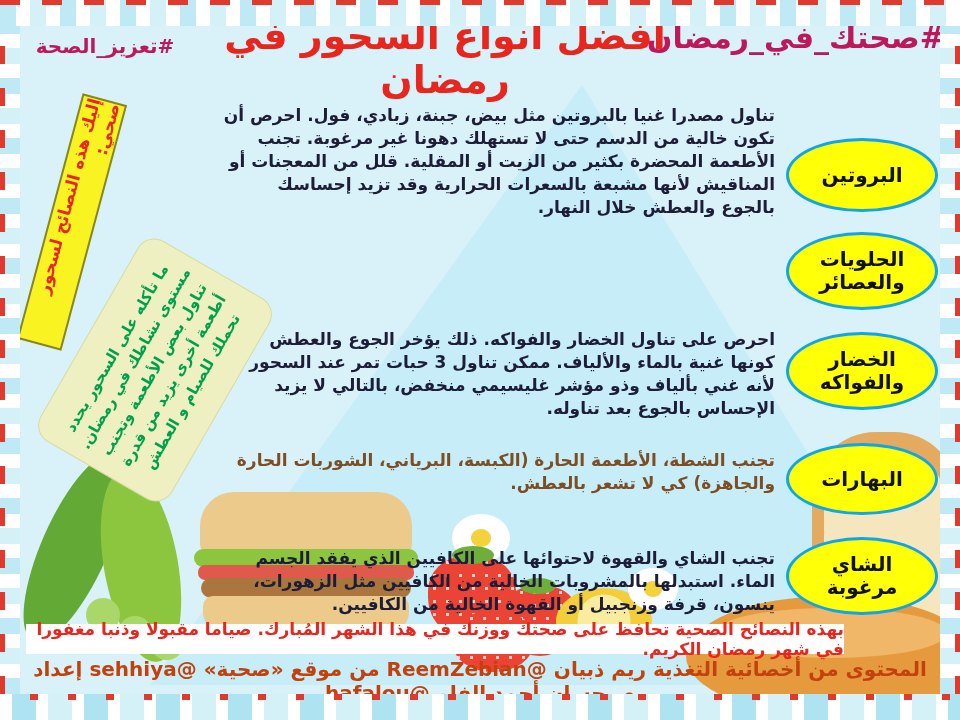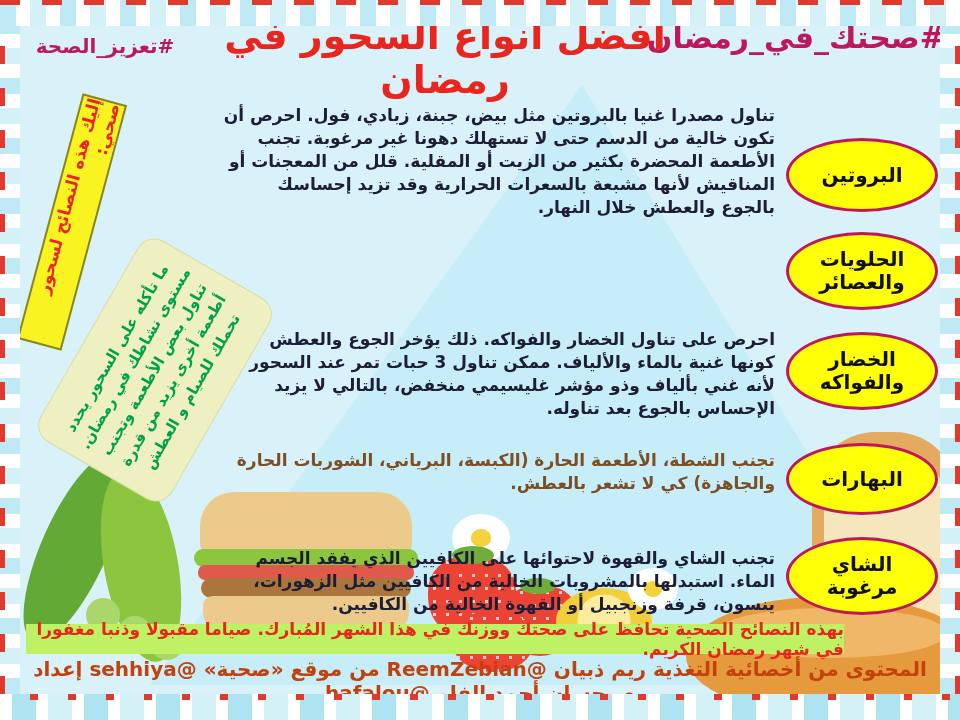--- a/index.html
+++ b/index.html
@@ -53,30 +53,30 @@
   .tone-olive{color:#7c6700;}
   .tone-brown{color:#7d4e24;}
   .p1{top:104px;}
   .p2{top:236px;left:238px;width:537px;}
   .p3{top:328px;}
   .p4{top:449px;}
   .p5{top:533px;margin-top:14px;}
 
   
   .oval{position:absolute;left:786px;width:152px;display:flex;align-items:center;justify-content:center;
-    background:#ffff08;border:3px solid #be185d;border-radius:50%;font-weight:bold;font-size:20px;
+    background:#ffff08;border:3px solid #0ea5e9;border-radius:50%;font-weight:bold;font-size:20px;
     color:#111;text-align:center;line-height:1.15;z-index:3;box-sizing:border-box;padding:4px 14px;}
   .o1{top:138px;height:74px;}
   .o2{top:232px;height:78px;}
   .o3{top:332px;height:78px;}
   .o4{top:443px;height:72px;}
   .o5{top:537px;height:78px;}
 
   
-  .strip{left:26px;top:624px;width:818px;height:30px;background:#bef264;display:flex;align-items:center;
+  .strip{left:26px;top:624px;width:818px;height:30px;background:#ffffff;display:flex;align-items:center;
     justify-content:center;color:#e8261d;font-weight:bold;font-size:17px;z-index:4;}
   .credits{left:28px;top:657px;width:904px;font-size:20px;font-weight:bold;color:#c2410c;text-align:center;z-index:5;}
 
   
   .food{position:absolute;z-index:1;}
   .pod1{left:42px;top:445px;width:66px;height:205px;background:#62aa35;border-radius:50%;transform:rotate(24deg);}
   .pod2{left:104px;top:468px;width:74px;height:195px;background:#8cc63f;border-radius:50%;transform:rotate(-10deg);}
   .pea{width:34px;height:34px;border-radius:50%;background:#a9d76a;}
   .pea1{left:86px;top:598px;} .pea2{left:118px;top:616px;} .pea3{left:150px;top:626px;}
   .bun-top{left:200px;top:492px;width:212px;height:62px;background:#ecca8b;border-radius:34px 34px 10px 10px;}

